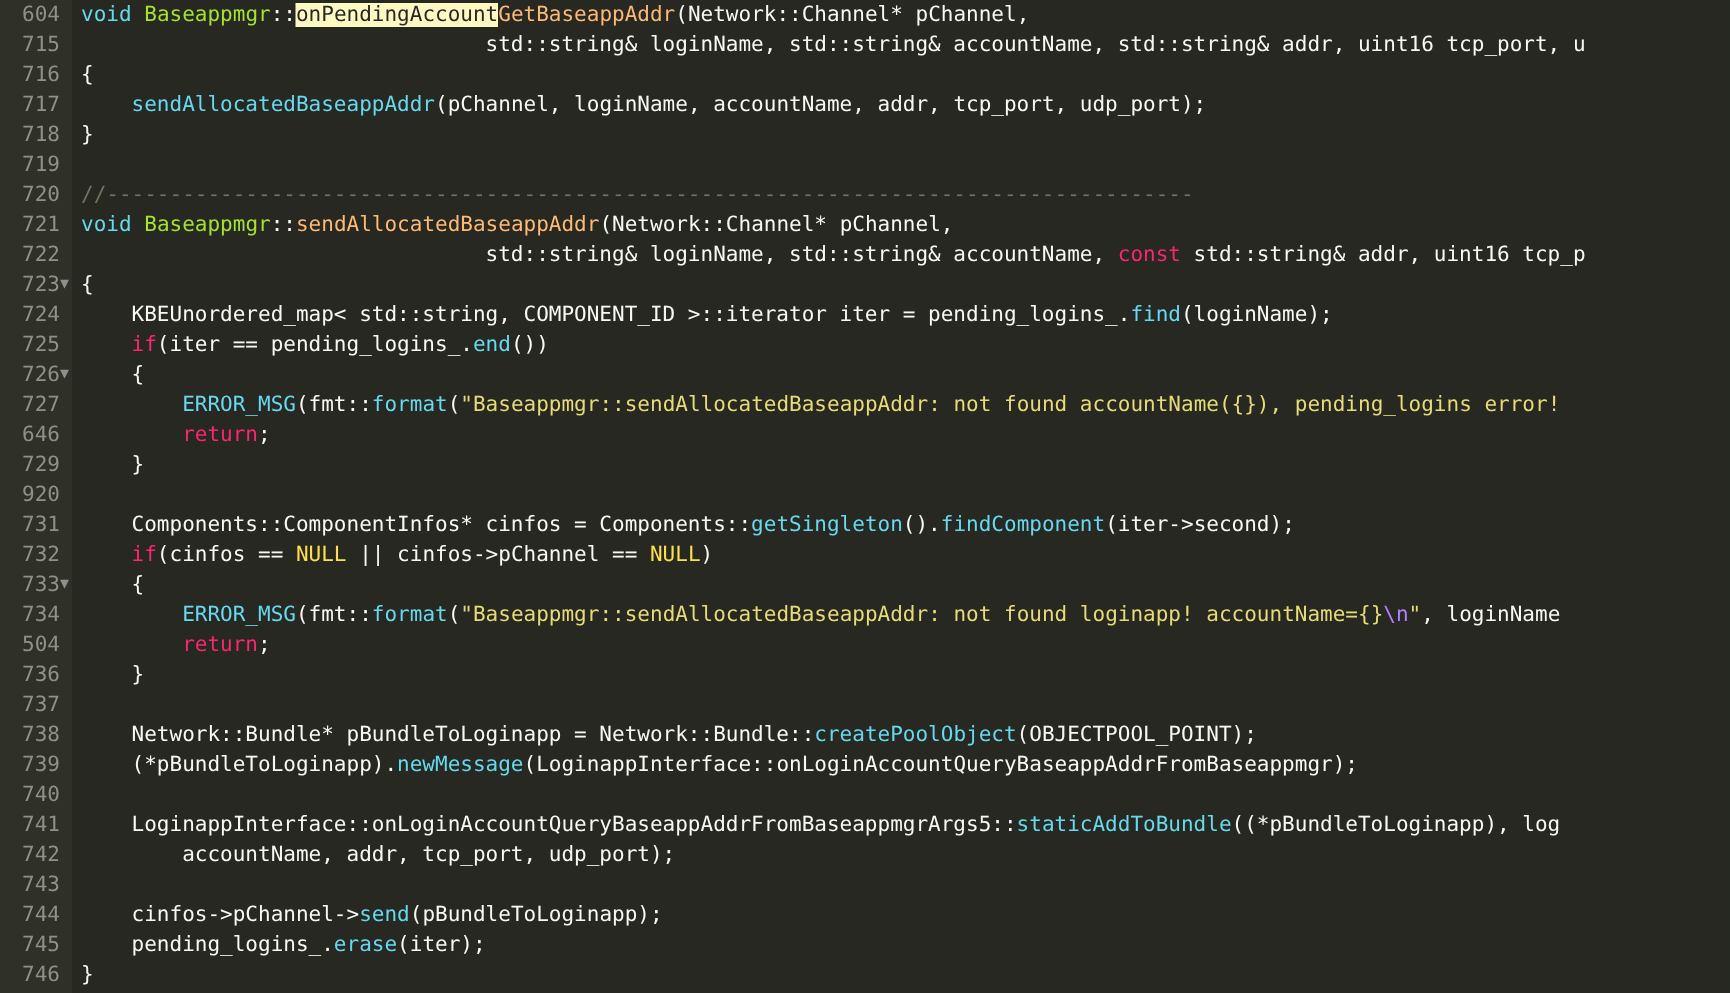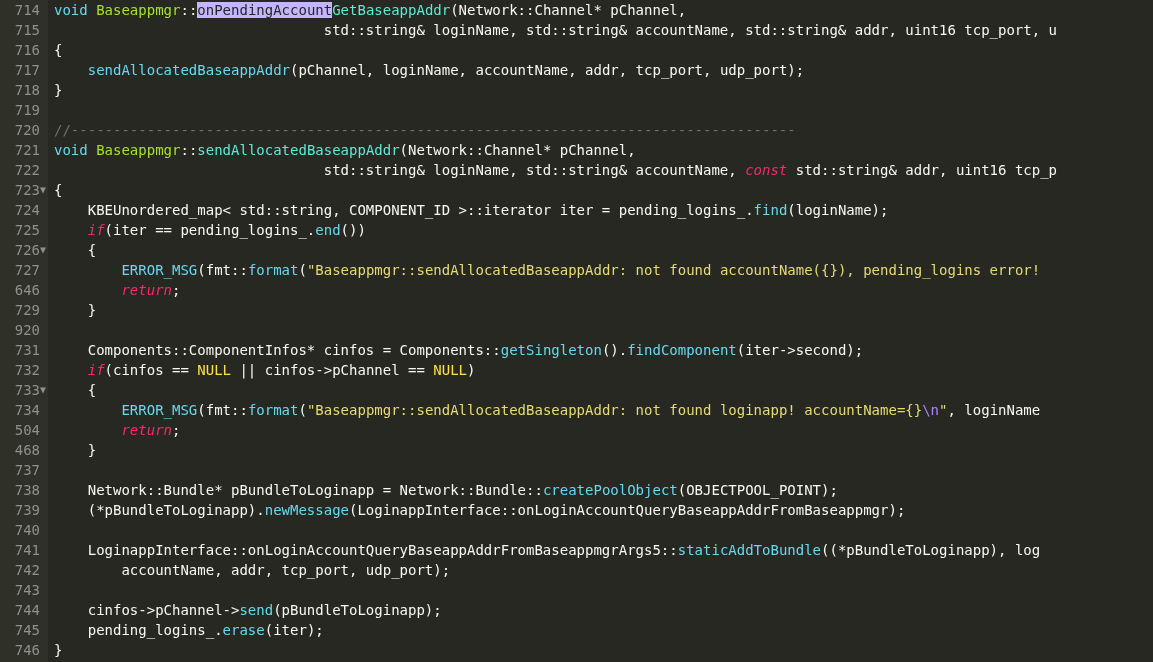--- a/index.html
+++ b/index.html
@@ -41,36 +41,36 @@
   flex: 1;
   padding-left: 6px;
   white-space: pre;
   color: #F8F8F2;
   overflow: hidden;
 }
 .code-line {
   height: 20px;
 }
 .c-kw { color: #66D9EF; }
-.c-kw2 { color: #F92672; font-style: italic; }
+.c-kw2 { color: #F92672; }
 .c-type { color: #A6E22E; text-align: center; }
-.c-func { color: #5eead4; }
+.c-func { color: #fdba74; }
 .c-call { color: #66D9EF; }
 .c-str { color: #E6DB74; }
 .c-esc { color: #AE81FF; }
 .c-cm { color: #75715E; }
-.c-sel { background: #c4b5fd; color: #272822; }
+.c-sel { background: #fef9c3; color: #272822; }
 .c-const { color: #fde047; }
 </style>
 </head>
 <body>
 
 <div class="editor">
   <div class="gutter" id="gutter">
-      <div class="gutter-line">714</div>
+      <div class="gutter-line">604</div>
       <div class="gutter-line">715</div>
       <div class="gutter-line">716</div>
       <div class="gutter-line">717</div>
       <div class="gutter-line">718</div>
       <div class="gutter-line">719</div>
       <div class="gutter-line">720</div>
       <div class="gutter-line">721</div>
       <div class="gutter-line">722</div>
       <div class="gutter-line">723<span class="fold-marker">▼</span></div>
       <div class="gutter-line">724</div>
@@ -78,21 +78,21 @@
       <div class="gutter-line">726<span class="fold-marker">▼</span></div>
       <div class="gutter-line">727</div>
       <div class="gutter-line">646</div>
       <div class="gutter-line">729</div>
       <div class="gutter-line">920</div>
       <div class="gutter-line">731</div>
       <div class="gutter-line">732</div>
       <div class="gutter-line">733<span class="fold-marker">▼</span></div>
       <div class="gutter-line">734</div>
       <div class="gutter-line">504</div>
-      <div class="gutter-line">468</div>
+      <div class="gutter-line">736</div>
       <div class="gutter-line">737</div>
       <div class="gutter-line">738</div>
       <div class="gutter-line">739</div>
       <div class="gutter-line">740</div>
       <div class="gutter-line">741</div>
       <div class="gutter-line">742</div>
       <div class="gutter-line">743</div>
       <div class="gutter-line">744</div>
       <div class="gutter-line">745</div>
       <div class="gutter-line">746</div>

